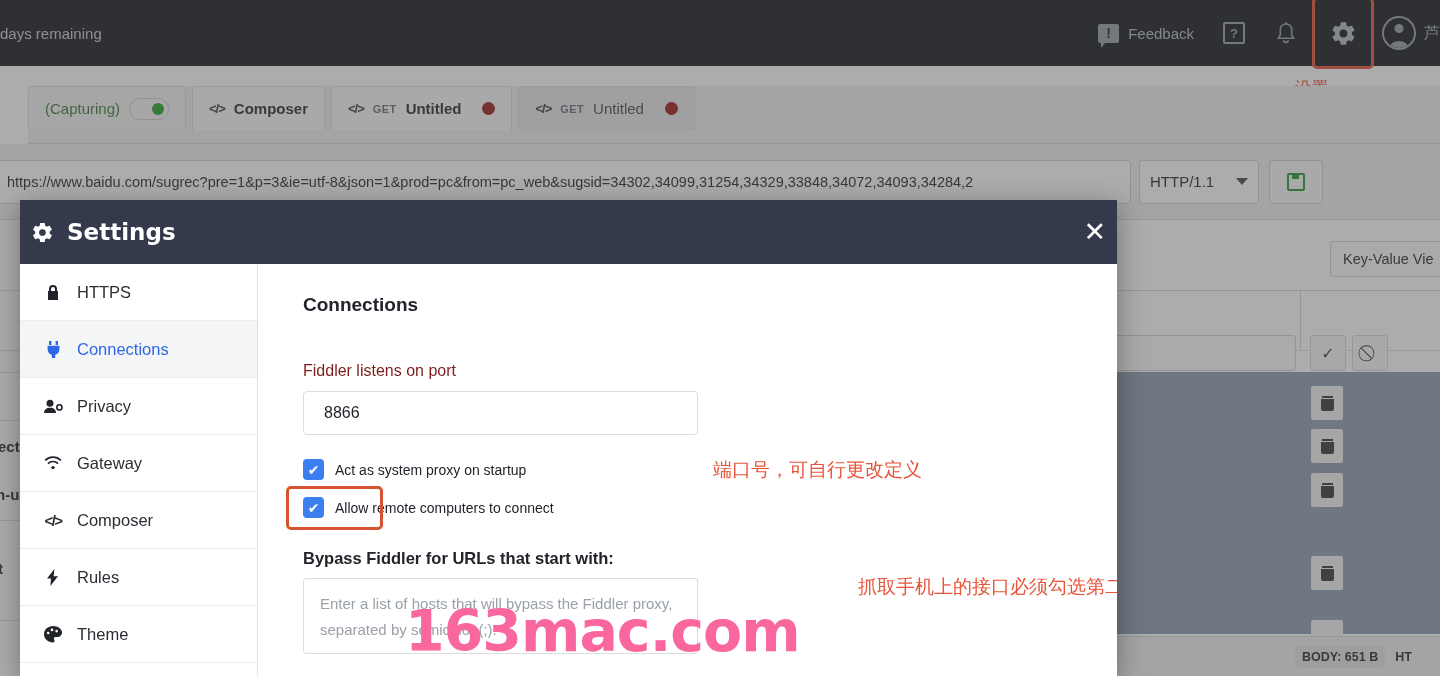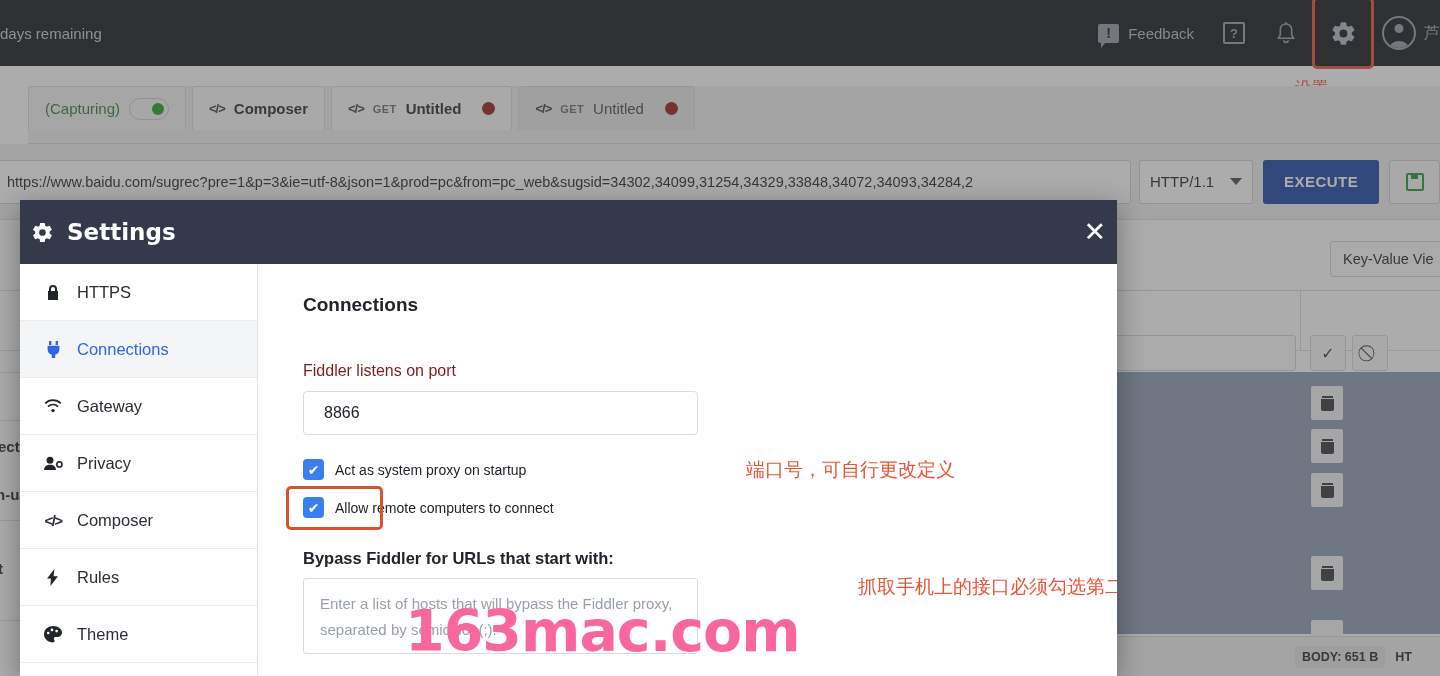--- a/index.html
+++ b/index.html
@@ -255,21 +255,21 @@
   .port-input {
     margin-top: 11px; width: 395px; height: 44px;
     border: 1px solid #dcdcdc; border-radius: 4px; background: #fff;
     display: flex; align-items: center; padding-left: 20px;
     font-size: 16px; color: #21242a;
   }
   .annot-red {
     position: absolute; color: #e8553a; font-size: 19px;
     font-family: "DejaVu Sans", sans-serif; white-space: nowrap;
   }
-  .annot-port { left: 488px; top: 193px; }
+  .annot-port { left: 455px; top: 193px; }
   .annot-remote { left: 600px; top: 310px; }
 
   .check-row {
     display: flex; align-items: center; gap: 11px;
     margin-top: 24px; position: relative; width: fit-content;
   }
   .check-row.second { margin-top: 17px; }
   .cbox {
     width: 21px; height: 21px; border-radius: 4px; background: #3b7ef0;
     display: flex; align-items: center; justify-content: center;
@@ -362,21 +362,20 @@
         <span class="rec-dot"></span>
       </div>
     </div>
 
     <div class="urlrow">
       <div class="url-input">https://www.baidu.com/sugrec?pre=1&amp;p=3&amp;ie=utf-8&amp;json=1&amp;prod=pc&amp;from=pc_web&amp;sugsid=34302,34099,31254,34329,33848,34072,34093,34284,2</div>
       <div class="proto-select">
         <span>HTTP/1.1</span>
         <span class="caret"></span>
       </div>
-      <div class="exec-btn">EXECUTE</div>
       <div class="save-btn">
         <span class="save-ico"></span>
       </div>
     </div>
 
     <div class="bg-left-labels">
       <span class="bg-lab lab-params">Pa</span>
       <span class="bg-lab lab-conn">ecti</span>
       <span class="bg-lab lab-ua">n-ua</span>
       <span class="bg-lab lab-acc">t</span>
@@ -444,39 +443,39 @@
           </span>
           <span>HTTPS</span>
         </div>
         <div class="nav-item active">
           <span class="nav-ico">
             <svg width="15" height="18" viewBox="0 0 15 18">
                 <path fill="#2f66e8" d="M3 1h2.4v4H3zM9.6 1H12v4H9.6zM1.6 5.8h11.8v3.4a5.9 5.9 0 0 1-4.2 5.6V18H5.8v-3.2a5.9 5.9 0 0 1-4.2-5.6z"></path>
               </svg>
           </span>
           <span>Connections</span>
-        </div>
-        <div class="nav-item">
-          <span class="nav-ico">
-            <svg width="18" height="14" viewBox="0 0 18 14">
-                <path fill="none" stroke="#21242a" stroke-width="1.7" d="M1.2 4.4a11 11 0 0 1 15.6 0M4 7.6a7 7 0 0 1 10 0"></path>
-                <circle cx="9" cy="11.6" r="1.7" fill="#21242a"></circle>
-              </svg>
-          </span>
-          <span>Gateway</span>
         </div>
         <div class="nav-item">
           <span class="nav-ico">
             <svg width="19" height="15" viewBox="0 0 19 15">
                 <circle cx="6" cy="4.3" r="3.5" fill="#21242a"></circle>
                 <path fill="#21242a" d="M0 14c0-3.4 2.7-5.3 6-5.3s6 1.9 6 5.3z"></path>
                 <circle cx="15.4" cy="8.4" r="2.6" fill="none" stroke="#21242a" stroke-width="1.6"></circle>
               </svg>
           </span>
           <span>Privacy</span>
+        </div>
+        <div class="nav-item">
+          <span class="nav-ico">
+            <svg width="18" height="14" viewBox="0 0 18 14">
+                <path fill="none" stroke="#21242a" stroke-width="1.7" d="M1.2 4.4a11 11 0 0 1 15.6 0M4 7.6a7 7 0 0 1 10 0"></path>
+                <circle cx="9" cy="11.6" r="1.7" fill="#21242a"></circle>
+              </svg>
+          </span>
+          <span>Gateway</span>
         </div>
         <div class="nav-item">
           <span class="nav-ico" style="font-weight:700; letter-spacing:-1.5px; font-size:15px;">&lt;/&gt;</span>
           <span>Composer</span>
         </div>
         <div class="nav-item">
           <span class="nav-ico">
             <svg width="12" height="17" viewBox="0 0 12 17">
                 <path fill="#21242a" d="M7.4 0 0 9.4h4L3.4 17 11 7.2H6.6z"></path>
               </svg>

